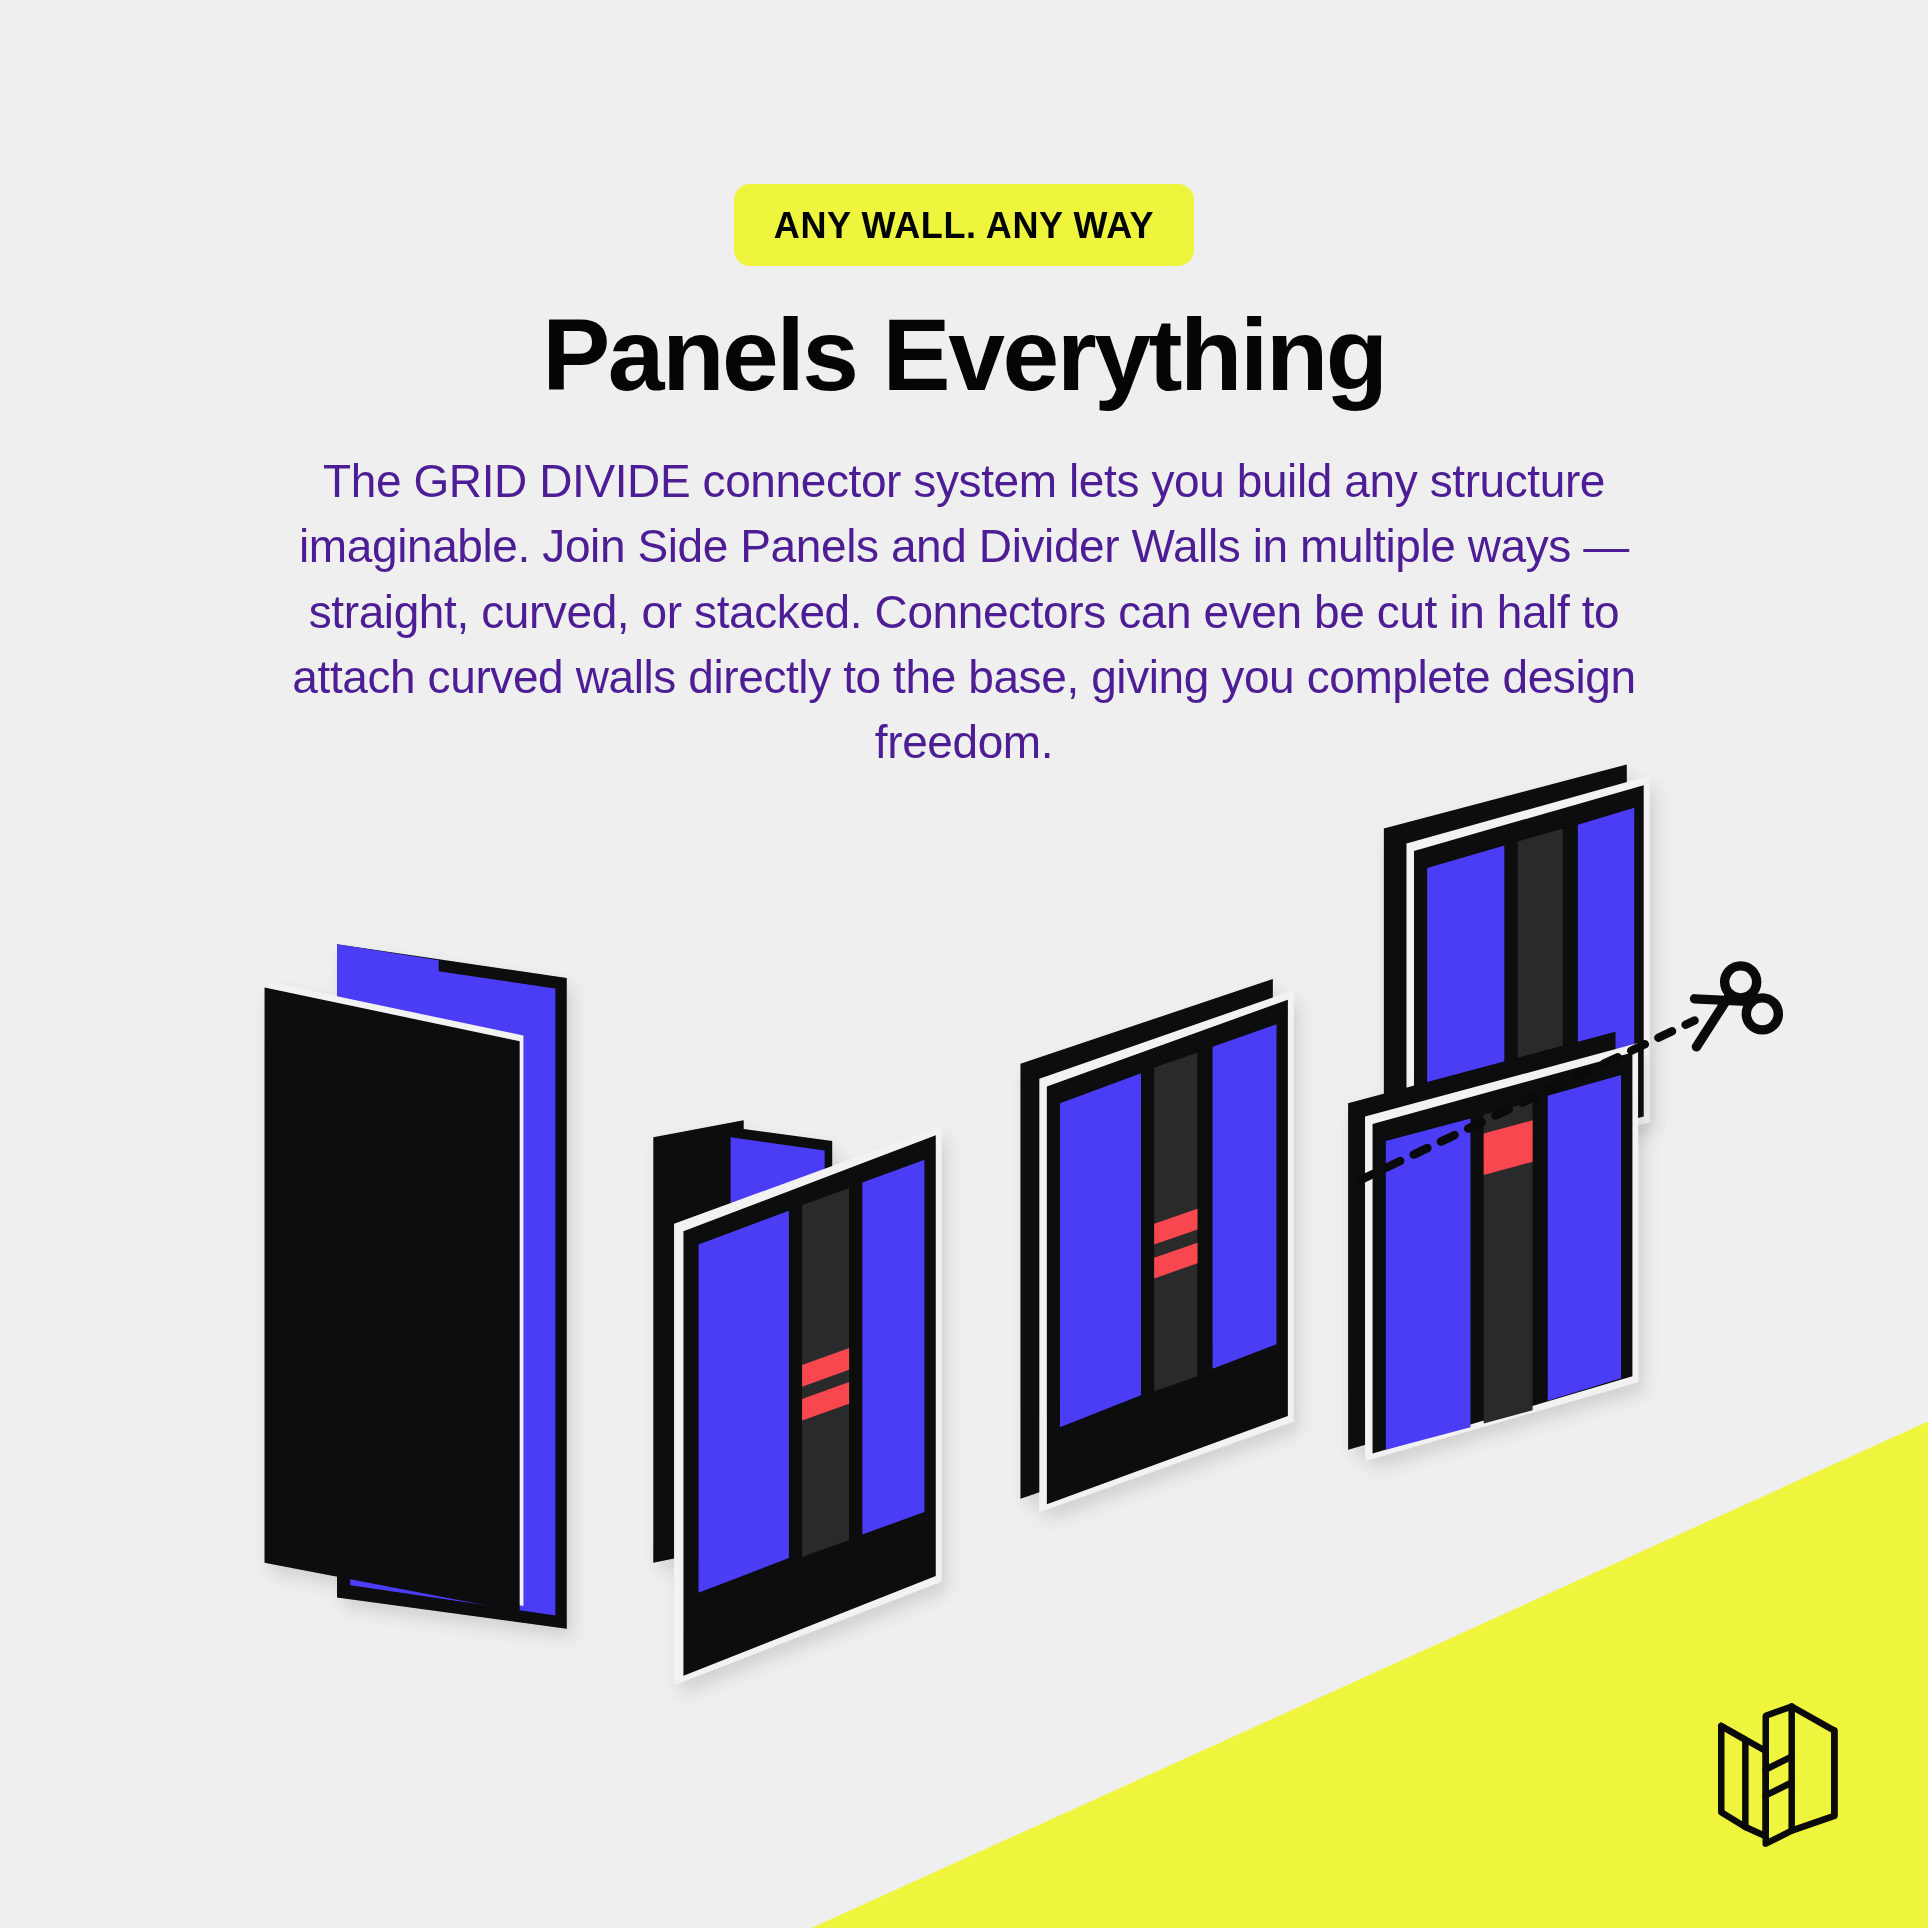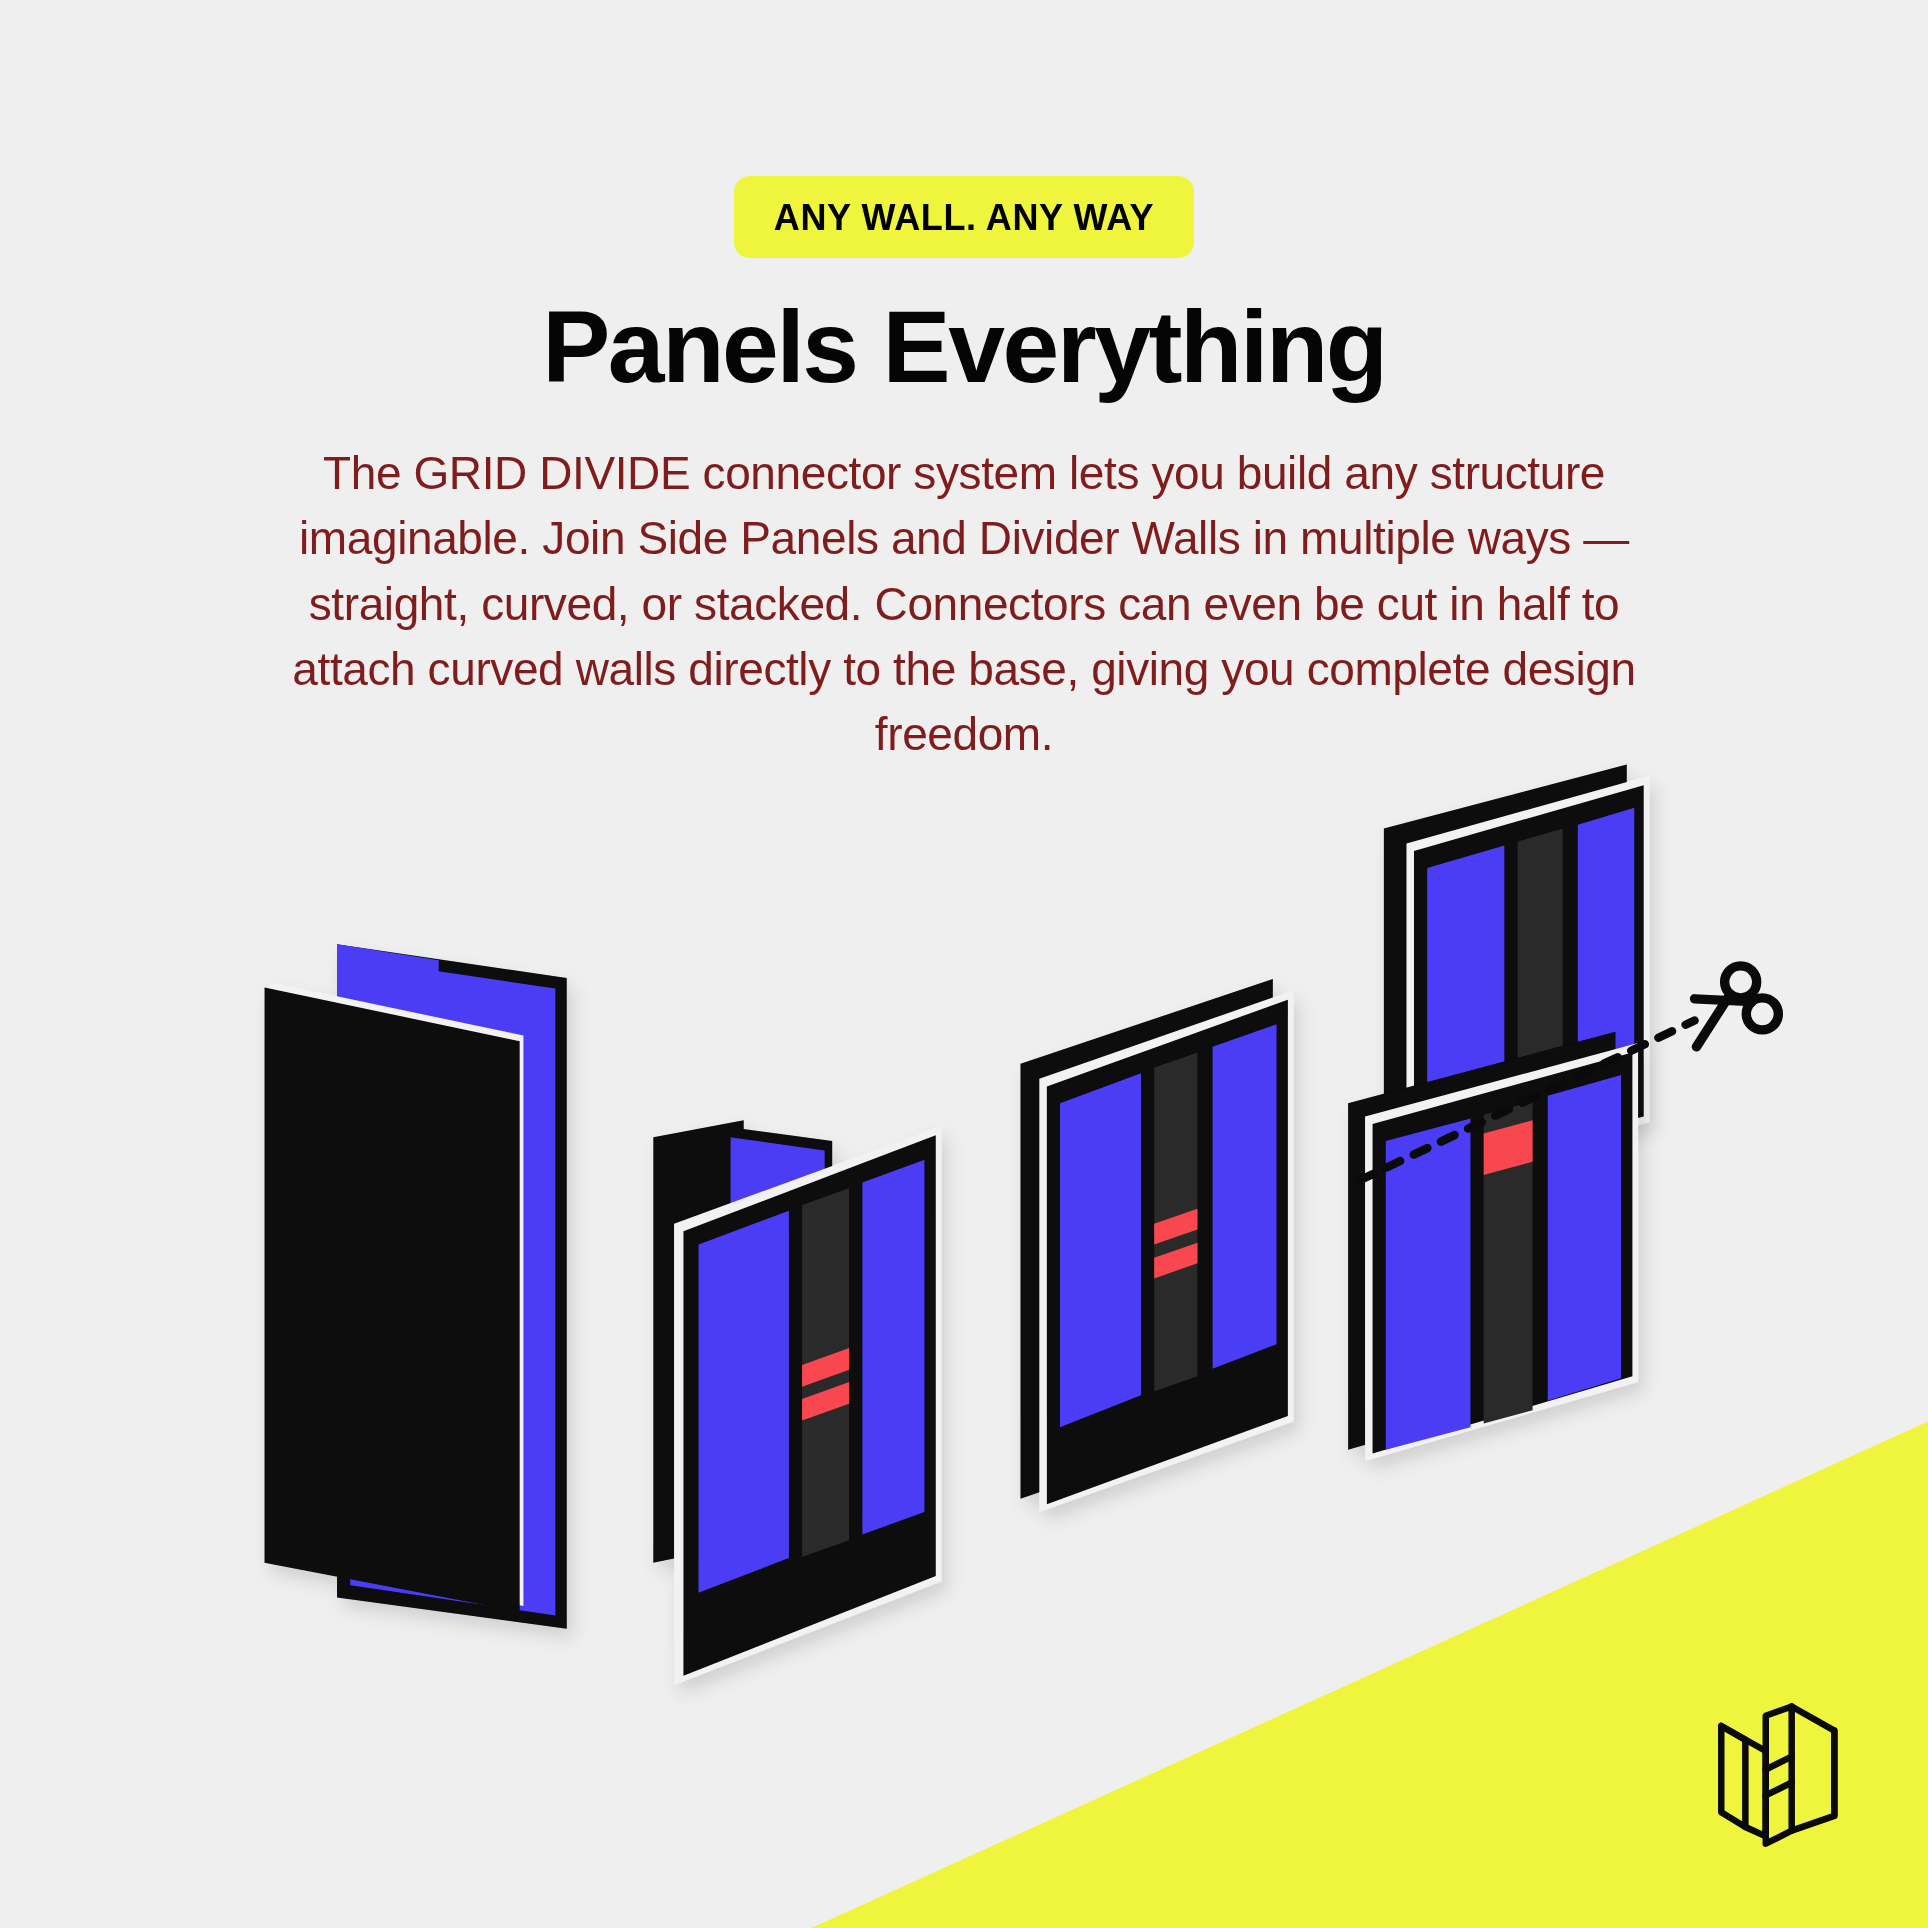--- a/index.html
+++ b/index.html
@@ -27,21 +27,21 @@
   .corner-wedge {
     position: absolute;
     inset: 0;
     z-index: 1;
     pointer-events: none;
   }
 
   
   .header {
     position: absolute;
-    top: 8px;
+    top: 16px;
     left: 0;
     width: 1928px;
     z-index: 5;
     text-align: center;
   }
   .badge-row {
     margin-top: 168px;
     display: flex;
     justify-content: center;
   }
@@ -65,21 +65,21 @@
     line-height: 1.04;
     color: #050505;
   }
   .subtitle {
     margin: 41px auto 0 auto;
     width: 1375px;
     font-size: 46px;
     font-weight: 400;
     line-height: 1.42;
     letter-spacing: -0.4px;
-    color: #7f1d1d;
+    color: #4c1d95;
   }
 
   
   .illustration {
     position: absolute;
     left: 0;
     top: 0;
     width: 1928px;
     height: 1928px;
     z-index: 4;

